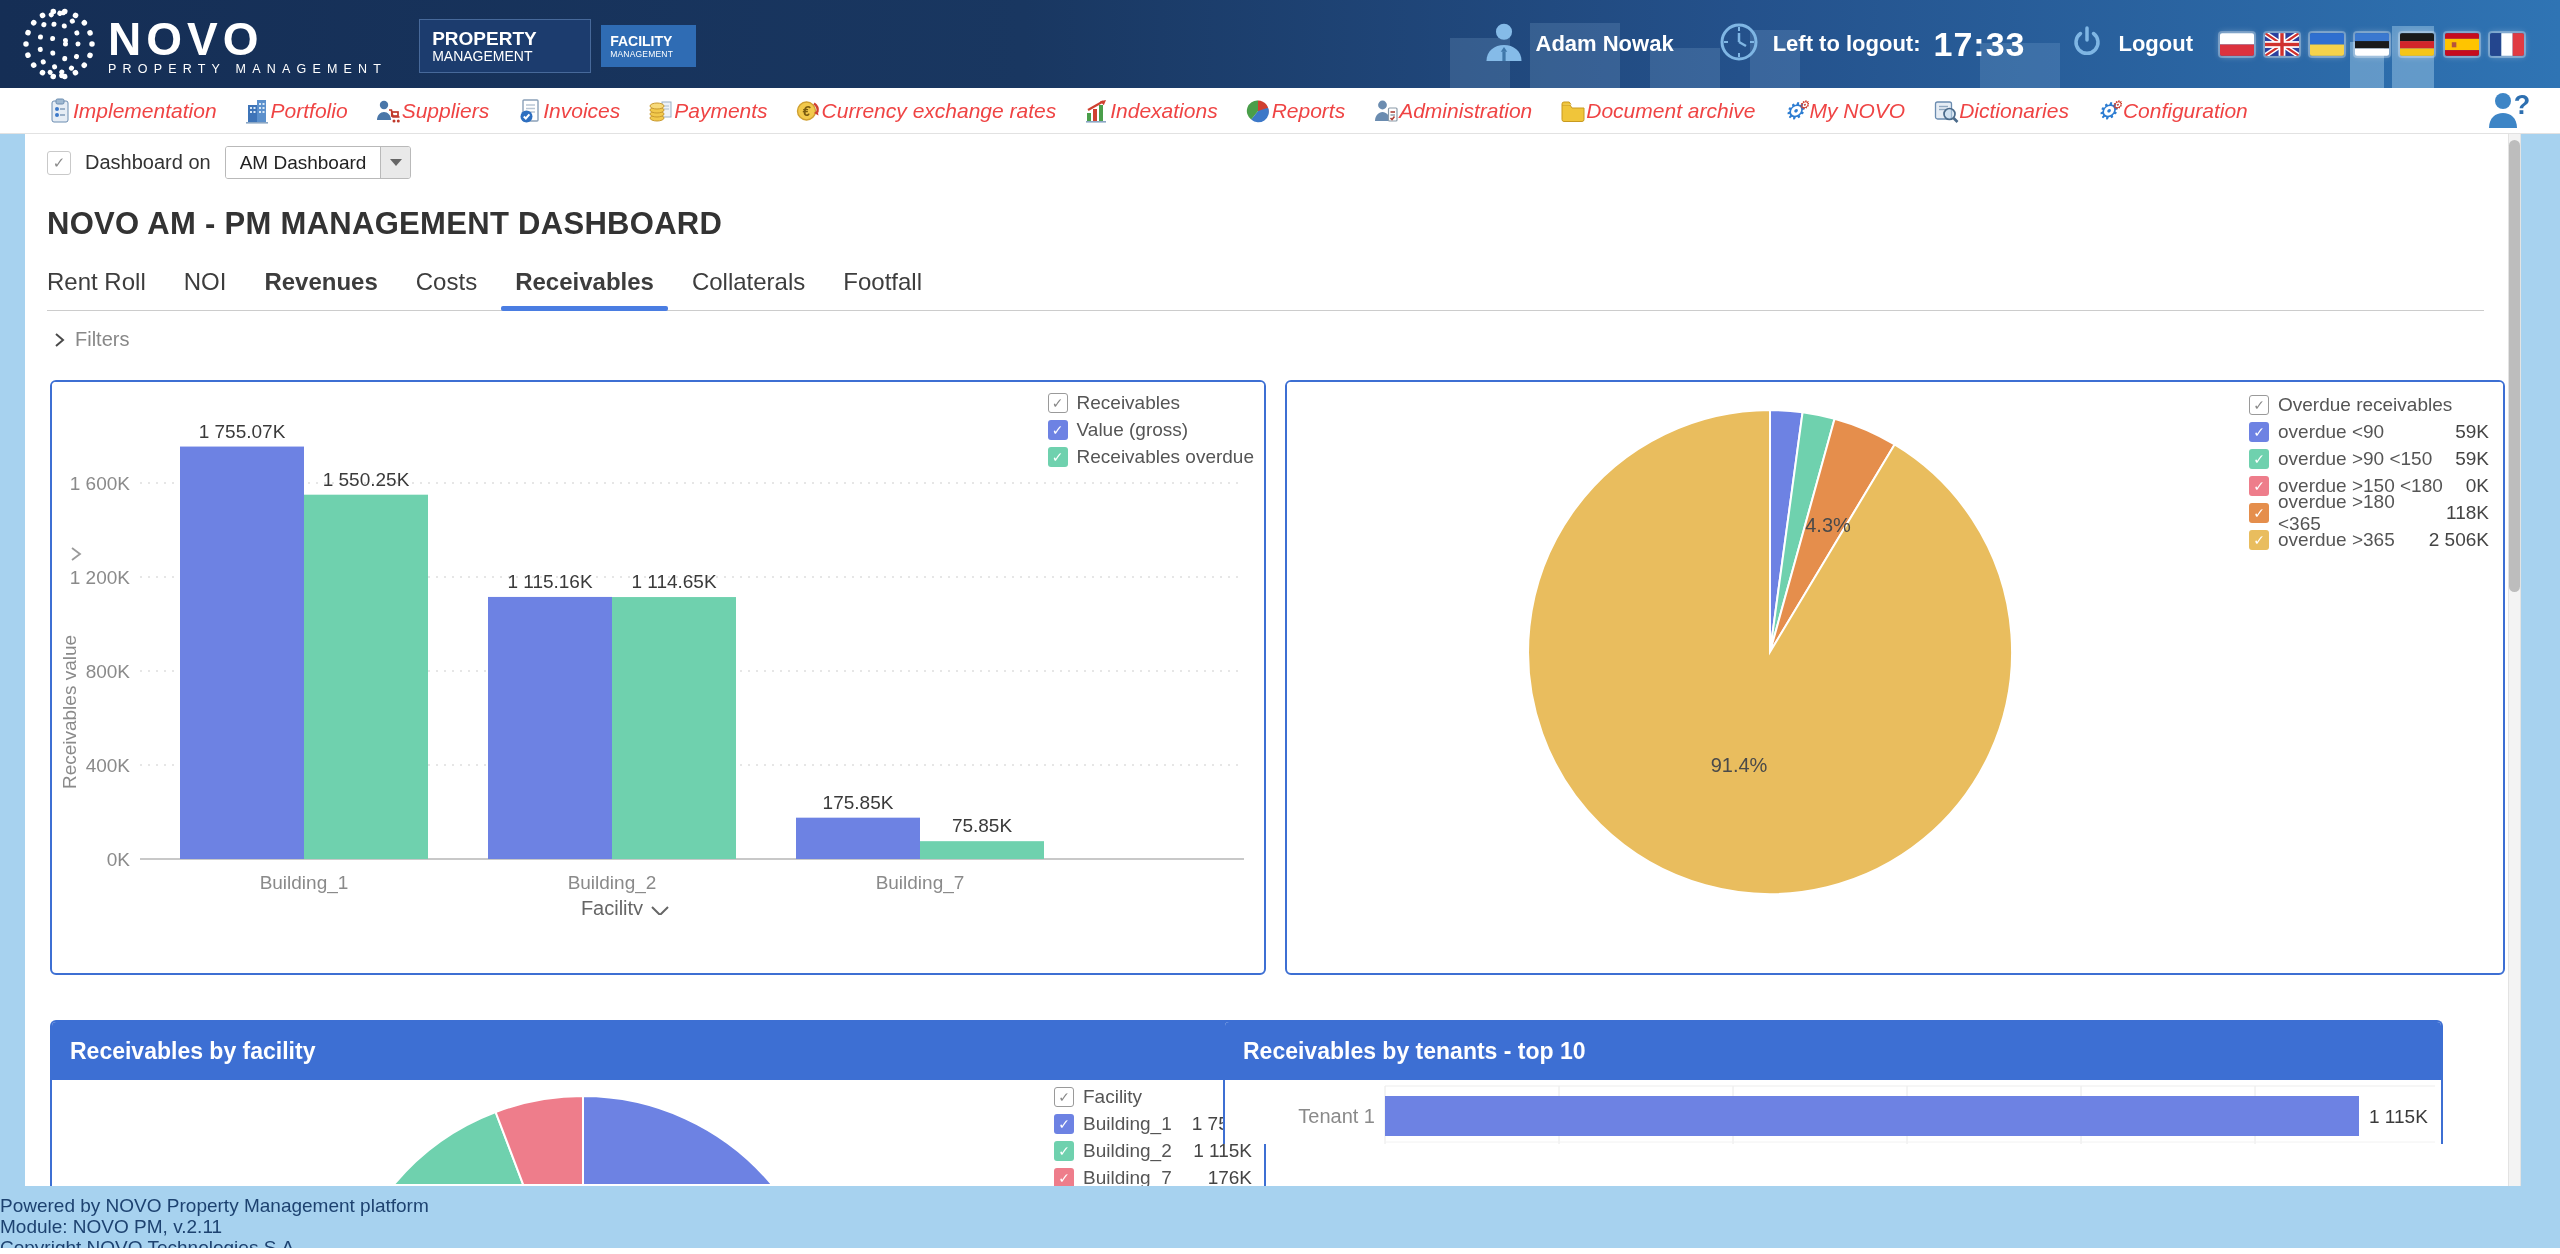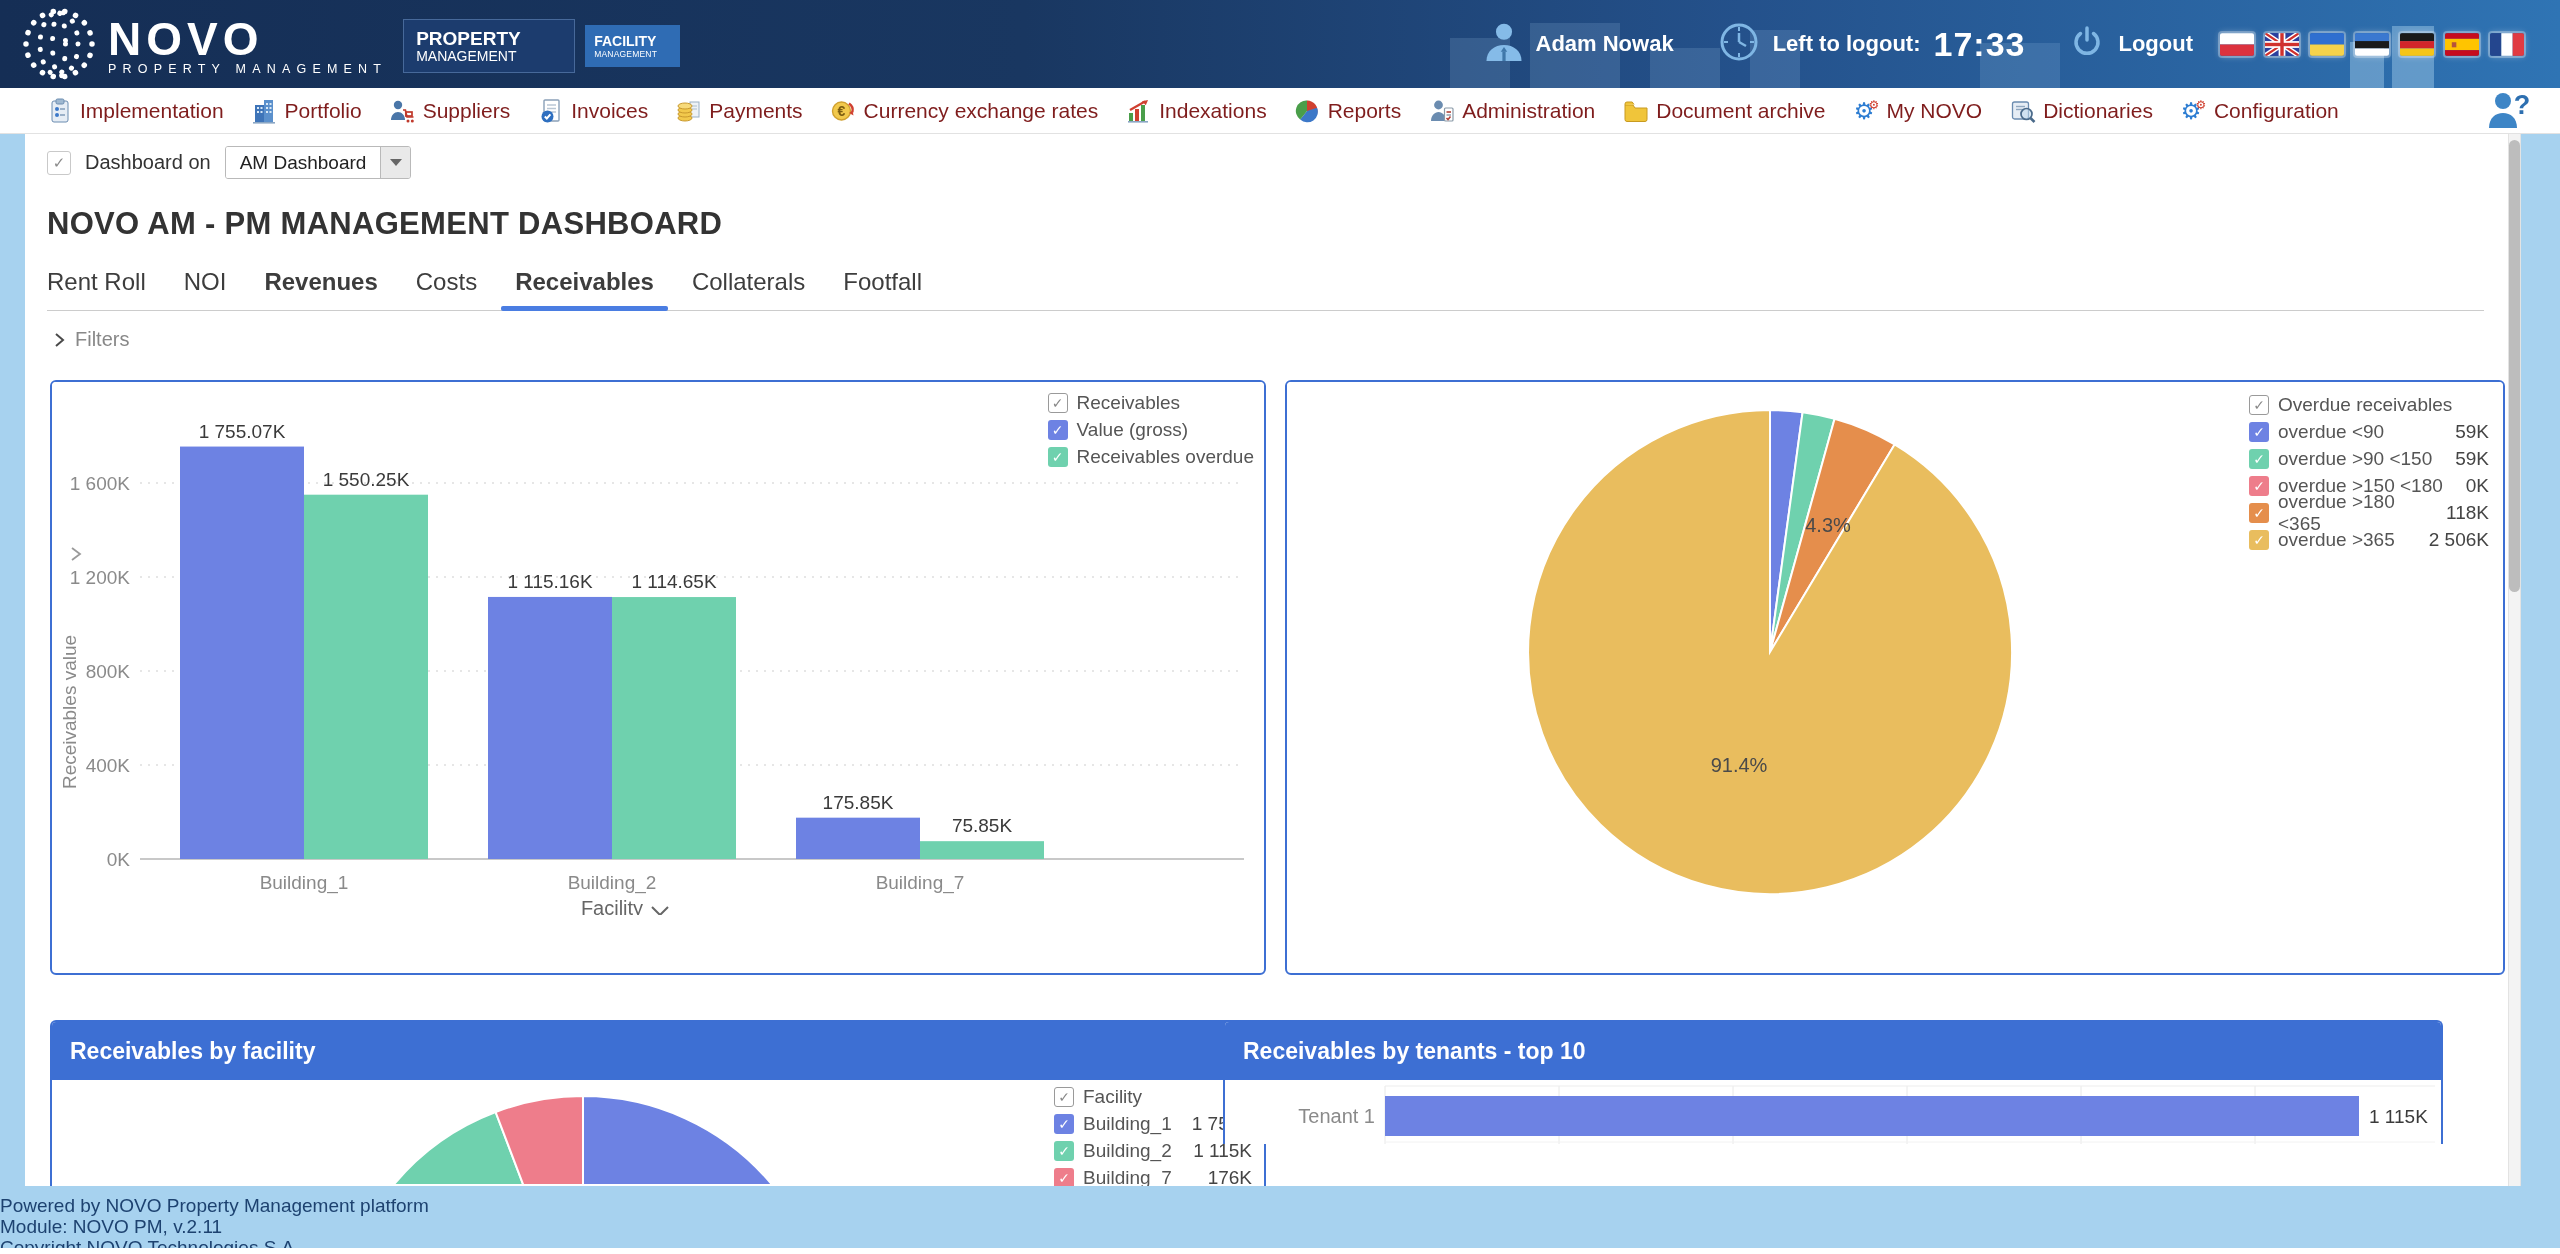--- a/index.html
+++ b/index.html
@@ -8,42 +8,42 @@
 
   
   .header{position:absolute;left:0;top:0;width:2560px;height:88px;
     background:linear-gradient(90deg,#152e55 0%,#193761 40%,#24518b 68%,#2f74b4 100%);}
   .sky{position:absolute;bottom:0;background:rgba(173,214,240,.16);}
   .sky.lit{background:rgba(173,214,240,.42);}
   .logo-wrap{position:absolute;left:22px;top:7px;display:flex;align-items:center;color:#fff;}
   .brand{display:flex;flex-direction:column;margin-left:12px;}
   .brand .nm{font-size:46px;font-weight:bold;letter-spacing:5px;line-height:44px;}
   .brand .sub{font-size:12.5px;letter-spacing:6.2px;margin-top:1px;white-space:nowrap;}
-  .badge1{margin-left:16px;width:158px;height:52px;background:#1c3c6e;border:1px solid #47699a;
+  .badge1{margin-left:32px;width:158px;height:52px;background:#1c3c6e;border:1px solid #47699a;
     display:flex;flex-direction:column;justify-content:center;padding-left:12px;color:#fff;}
   .badge1 .b1{font-size:19px;font-weight:bold;line-height:21px;}
   .badge1 .b2{font-size:14px;line-height:15px;}
   .badge2{width:86px;height:42px;background:#2f6cb4;display:flex;flex-direction:column;justify-content:center;
     padding-left:9px;color:#fff;margin-left:10px;}
   .badge2 .b1{font-size:14px;font-weight:bold;line-height:15px;}
   .badge2 .b2{font-size:8.5px;letter-spacing:.2px;}
   .hright{position:absolute;right:36px;top:0;height:88px;display:flex;align-items:center;gap:13px;color:#fff;}
   .uname,.ltl,.logout-lbl{font-size:22px;font-weight:bold;white-space:nowrap;}
   .ltime{font-size:34px;font-weight:bold;letter-spacing:1px;}
   .flags{display:flex;gap:11px;margin-left:14px;}
   .flag{width:34px;height:23px;border-radius:2px;overflow:hidden;display:block;cursor:pointer;
     box-shadow:0 0 0 2px rgba(255,255,255,.28),0 0 7px rgba(255,255,255,.4);}
   .flag svg{display:block;width:100%;height:100%;}
   .gap18{width:18px;}
 
   
   .menubar{position:absolute;left:0;top:88px;width:2560px;height:46px;background:#fff;
     border-bottom:1px solid #e2e2e2;display:flex;align-items:center;gap:27px;
     padding-left:46px;box-sizing:border-box;}
-  .menu-item{display:flex;align-items:center;gap:7px;font-size:21px;color:#7f1d1d;cursor:pointer;white-space:nowrap;}
+  .menu-item{display:flex;align-items:center;font-size:21px;color:#ef4444;cursor:pointer;white-space:nowrap;font-style:italic;}
   .mi-icon{width:27px;height:27px;display:flex;align-items:center;justify-content:center;}
   .mi-icon svg{display:block;}
   .help-ic{position:absolute;right:30px;top:90px;cursor:pointer;}
 
   
   .content-card{position:absolute;left:25px;top:134px;width:2483px;height:1052px;background:#fff;}
 
   .dash-row{position:absolute;left:22px;top:12px;display:flex;align-items:center;gap:14px;
     font-size:20px;color:#333;}
   .dash-cb{width:22px;height:22px;border:1px solid #c9c9c9;border-radius:3px;background:#fff;color:#8a8a8a;

